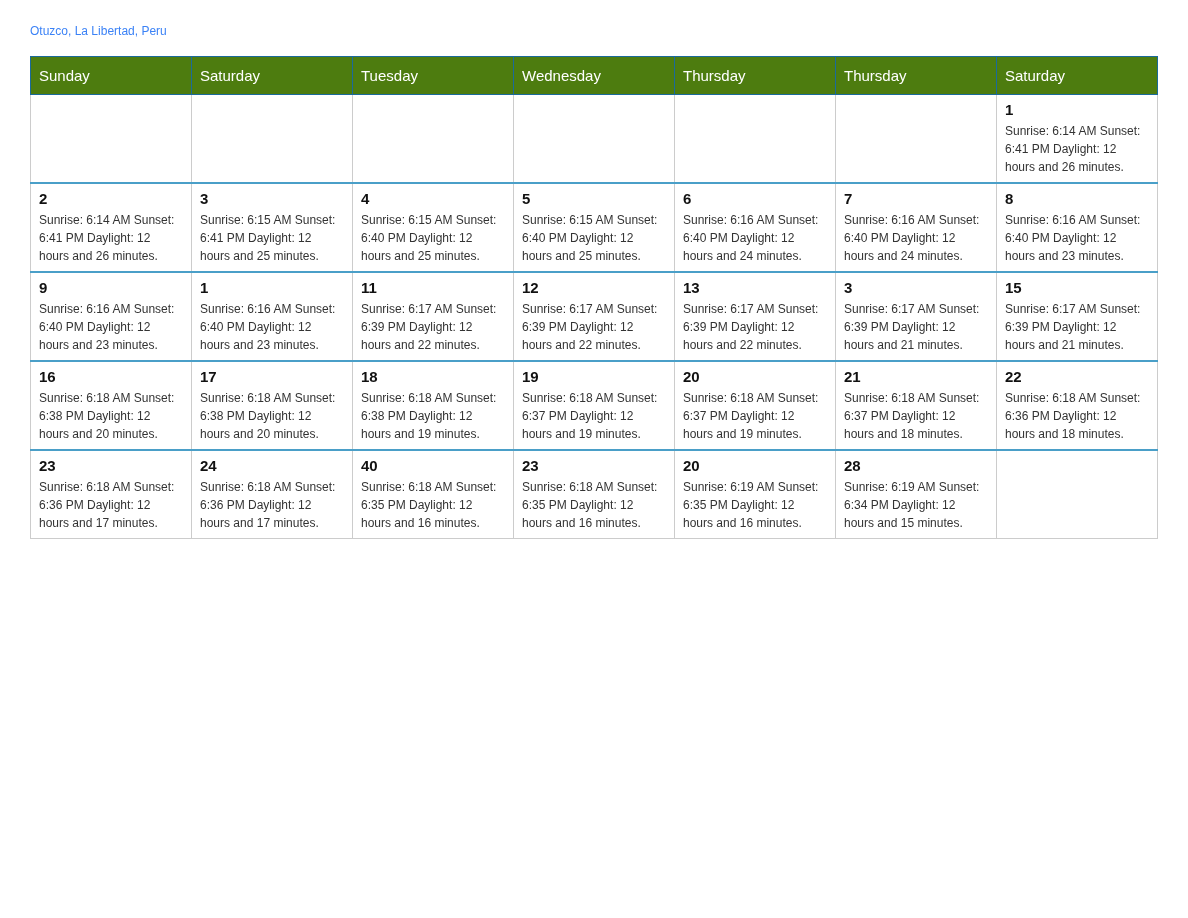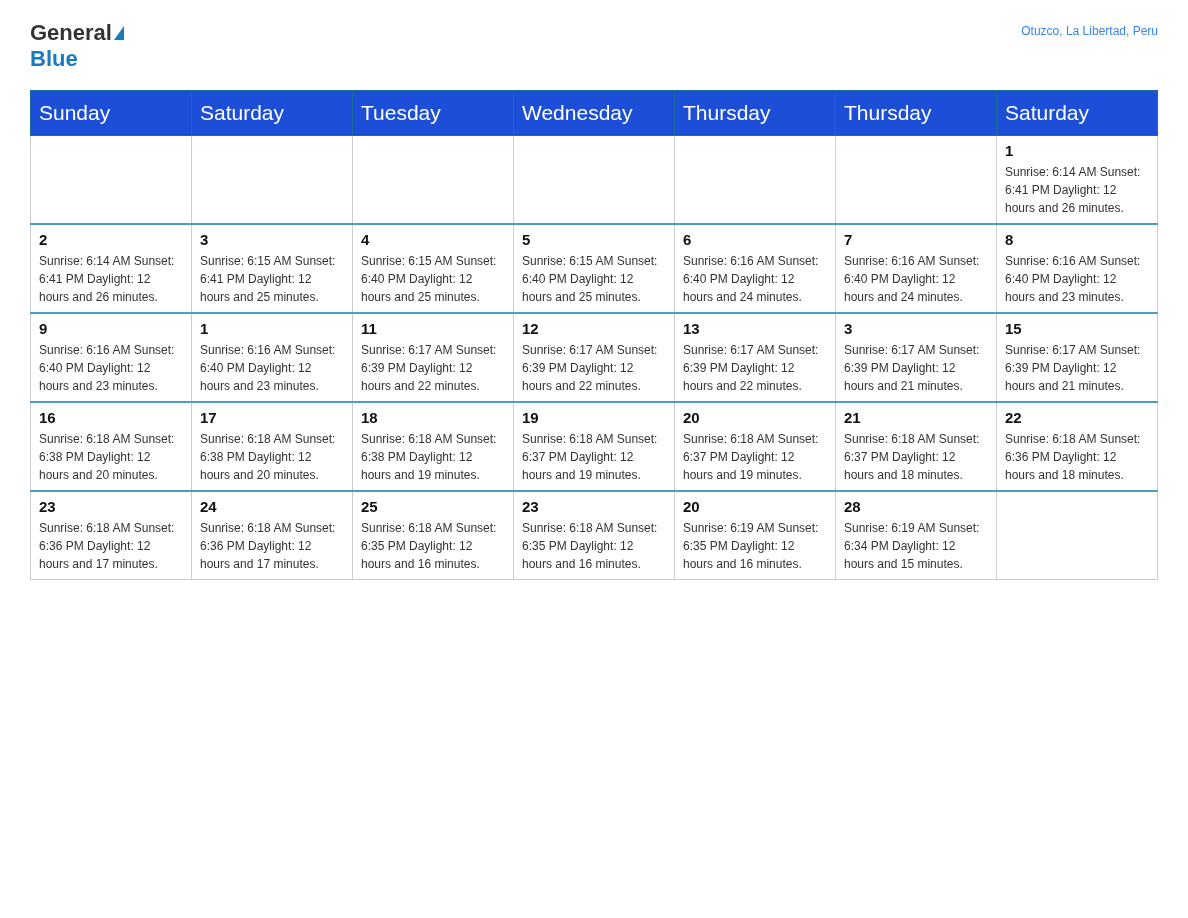--- a/index.html
+++ b/index.html
@@ -45,25 +45,25 @@
     .calendar-subtitle {
       font-size: 12px;
       color: #3b82f6;
       margin-top: 4px;
     }
     .calendar {
       width: 100%;
       border-collapse: collapse;
     }
     .calendar thead tr th {
-      background-color: #1d4ed8;
+      background-color: #4d7c0f;
       color: #fff;
       padding: 10px 8px;
       text-align: left;
-      font-size: 21px;
+      font-size: 15px;
       font-weight: normal;
       border: 1px solid #1a6a9a;
     }
     .calendar tbody tr td {
       border: 1px solid #ccc;
       vertical-align: top;
       padding: 6px 8px;
       width: 14.28%;
       min-height: 100px;
       font-size: 12.5px;
@@ -89,27 +89,20 @@
       border-radius: 0;
     }
     .empty-cell {
       background: #f9f9f9;
     }
   </style>
 </head>
 <body>
 
 <div class="header">
-  <div class="logo">
-    <div style="display:flex;align-items:center;">
-      <span class="logo-text">General</span>
-      <span class="logo-triangle"></span>
-    </div>
-    <span class="logo-text" style="color:#1a7abf;">Blue</span>
-  </div>
   <div class="title-block">
     <div class="calendar-subtitle">Otuzco, La Libertad, Peru</div>
   </div>
 </div>
 
 <table class="calendar">
   <thead>
     <tr>
     <th>Sunday</th>
         <th>Saturday</th>
@@ -274,21 +267,21 @@
 Sunset: 6:36 PM
 Daylight: 12 hours and 17 minutes.</div>
         </td>
         <td>
           <span class="day-num">24</span>
           <div class="day-info">Sunrise: 6:18 AM
 Sunset: 6:36 PM
 Daylight: 12 hours and 17 minutes.</div>
         </td>
         <td>
-          <span class="day-num">25</span>
+          <span class="day-num">40</span>
           <div class="day-info">Sunrise: 6:18 AM
 Sunset: 6:35 PM
 Daylight: 12 hours and 16 minutes.</div>
         </td>
         <td>
           <span class="day-num">23</span>
           <div class="day-info">Sunrise: 6:18 AM
 Sunset: 6:35 PM
 Daylight: 12 hours and 16 minutes.</div>
         </td>

